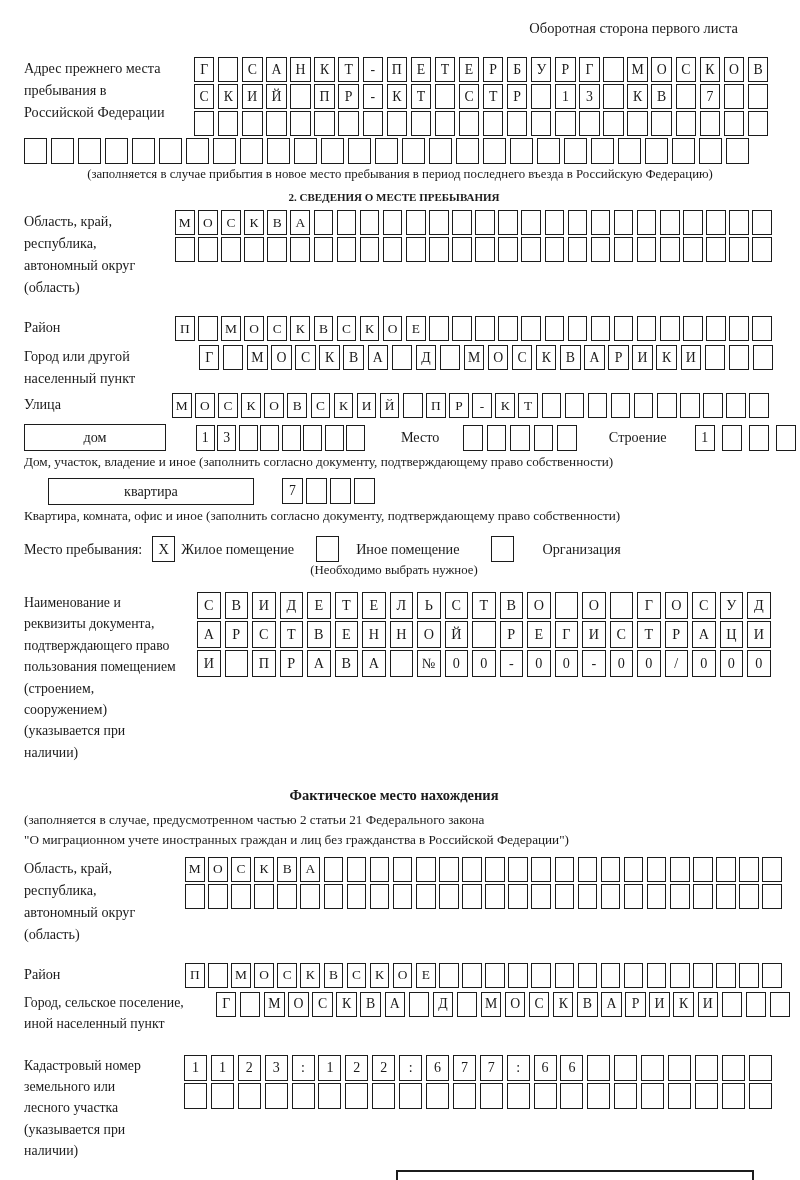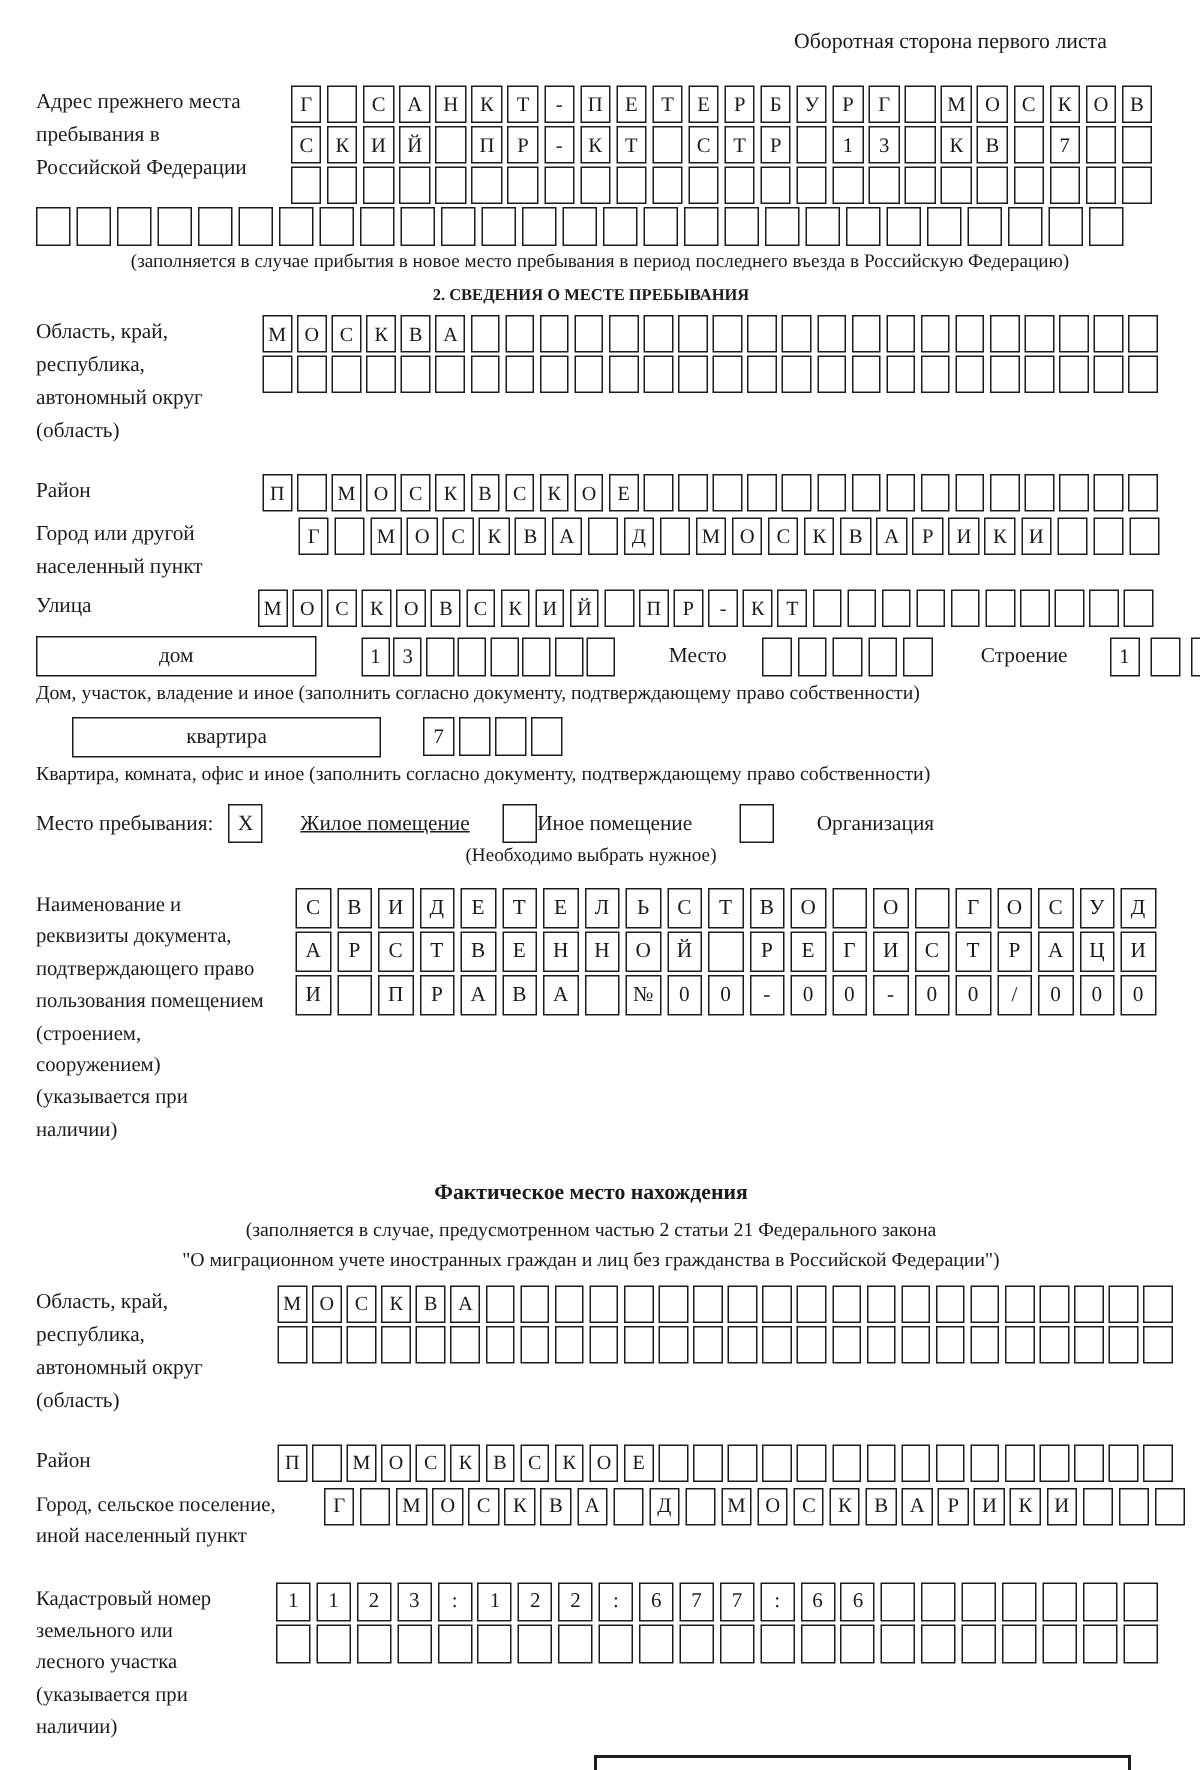--- a/index.html
+++ b/index.html
@@ -51,21 +51,21 @@
   }
   .chk-row{display:flex;align-items:center;margin-top:12px;}
   .chk-row .lbl{line-height:26px;}
   .stamp-wrap{margin-left:370px;width:410px;margin-top:8px;}
   .stamp-box{
     box-sizing:border-box;border:2px solid #1c1c1c;width:358px;height:175px;
     margin-left:2px;background:#fff;
   }
   .mb2{margin-bottom:2px;} .mb4{margin-bottom:4px;} .mb6{margin-bottom:6px;}
   .mt8{margin-top:8px;} .mt14{margin-top:14px;} .mt18{margin-top:18px;}
-  .small-note{font-size:13.2px;text-align:center;width:740px;line-height:1.55;}
+  .small-note{font-size:13.2px;text-align:left;width:740px;line-height:1.55;}
 </style>
 </head>
 <body>
 
 <div class="hdr-note">Оборотная сторона первого листа</div>
 
 <div>
   <div class="frow">
     <div class="lbl" style="width:150px;">Адрес прежнего места пребывания в Российской Федерации</div>
     <div class="rows">
@@ -333,21 +333,21 @@
       <span class="cell"></span>
       <span class="cell"></span>
       <span class="cell"></span>
       <span class="cell"></span>
       <span class="cell"></span>
       <span class="cell"></span>
     </div>
 </div>
 
 <div class="frow mb2" style="align-items:center;">
-  <div class="namedbox" style="width:187px;font-family:Liberation Serif, serif;">дом</div>
+  <div class="namedbox" style="width:142px;font-family:Liberation Serif, serif;">дом</div>
   <div class="cellrow hcells" style="margin-left:10px;">
       <span class="cell">1</span>
       <span class="cell">3</span>
       <span class="cell"></span>
       <span class="cell"></span>
       <span class="cell"></span>
       <span class="cell"></span>
       <span class="cell"></span>
       <span class="cell"></span>
     </div>
@@ -376,23 +376,23 @@
       <span class="cell"></span>
       <span class="cell"></span>
       <span class="cell"></span>
     </div>
 </div>
 <div class="note" style="text-align:left;font-size:13.2px;">Квартира, комната, офис и иное (заполнить согласно документу, подтверждающему право собственности)</div>
 
 <div class="chk-row">
   <div class="lbl">Место пребывания:</div>
   <div class="cbox" style="margin-left:10px;">X</div>
-  <div class="lbl" style="margin-left:25px;text-decoration:underline;">Жилое помещение</div>
+  <div class="lbl" style="margin-left:6px;">Жилое помещение</div>
   <div class="cbox" style="margin-left:22px;"></div>
-  <div class="lbl" style="">Иное помещение</div>
+  <div class="lbl" style="margin-left:17px;">Иное помещение</div>
   <div class="cbox" style="margin-left:32px;"></div>
   <div class="lbl" style="margin-left:28px;">Организация</div>
 </div>
 <div class="note" style="width:500px;margin-left:120px;margin-top:1px;">(Необходимо выбрать нужное)</div>
 
 <div class="frow mt14">
   <div class="lbl" style="width:153px;font-size:13.8px;">Наименование и реквизиты документа, подтверждающего право пользования помещением (строением, сооружением) (указывается при наличии)</div>
   <div class="rows">
     <div class="cellrow r21">
         <span class="cell">С</span>

